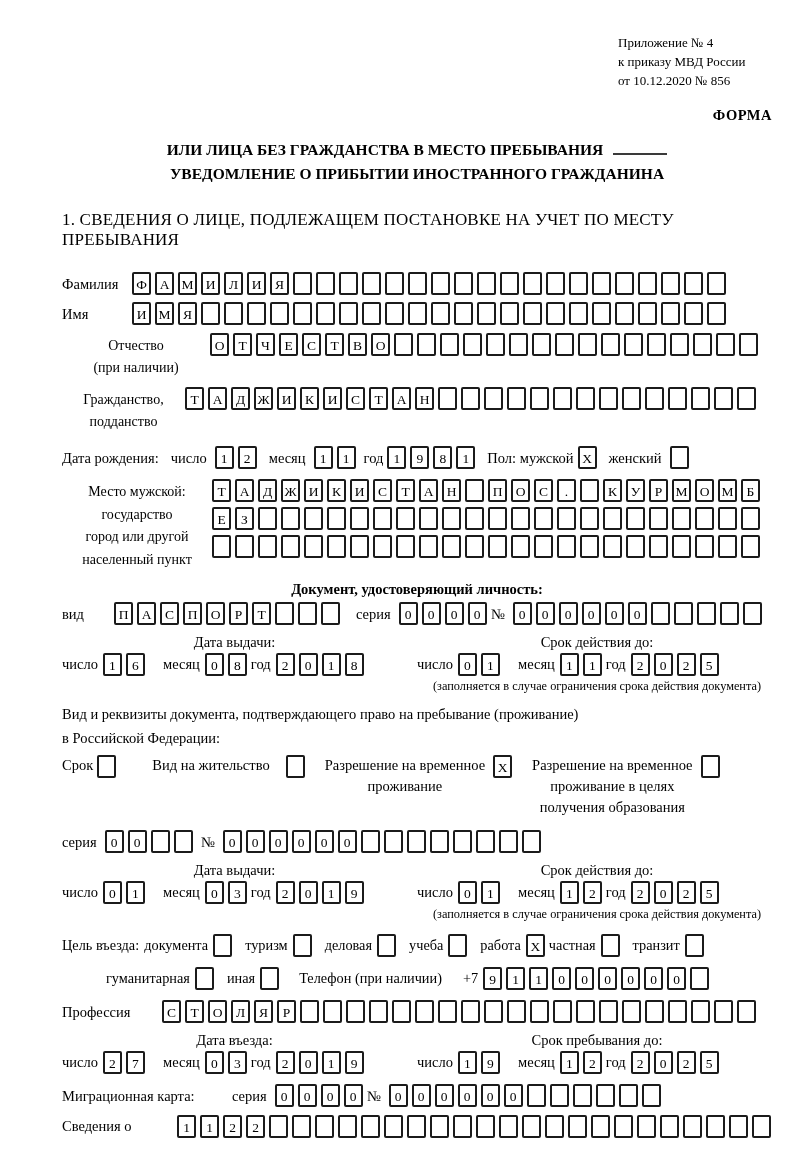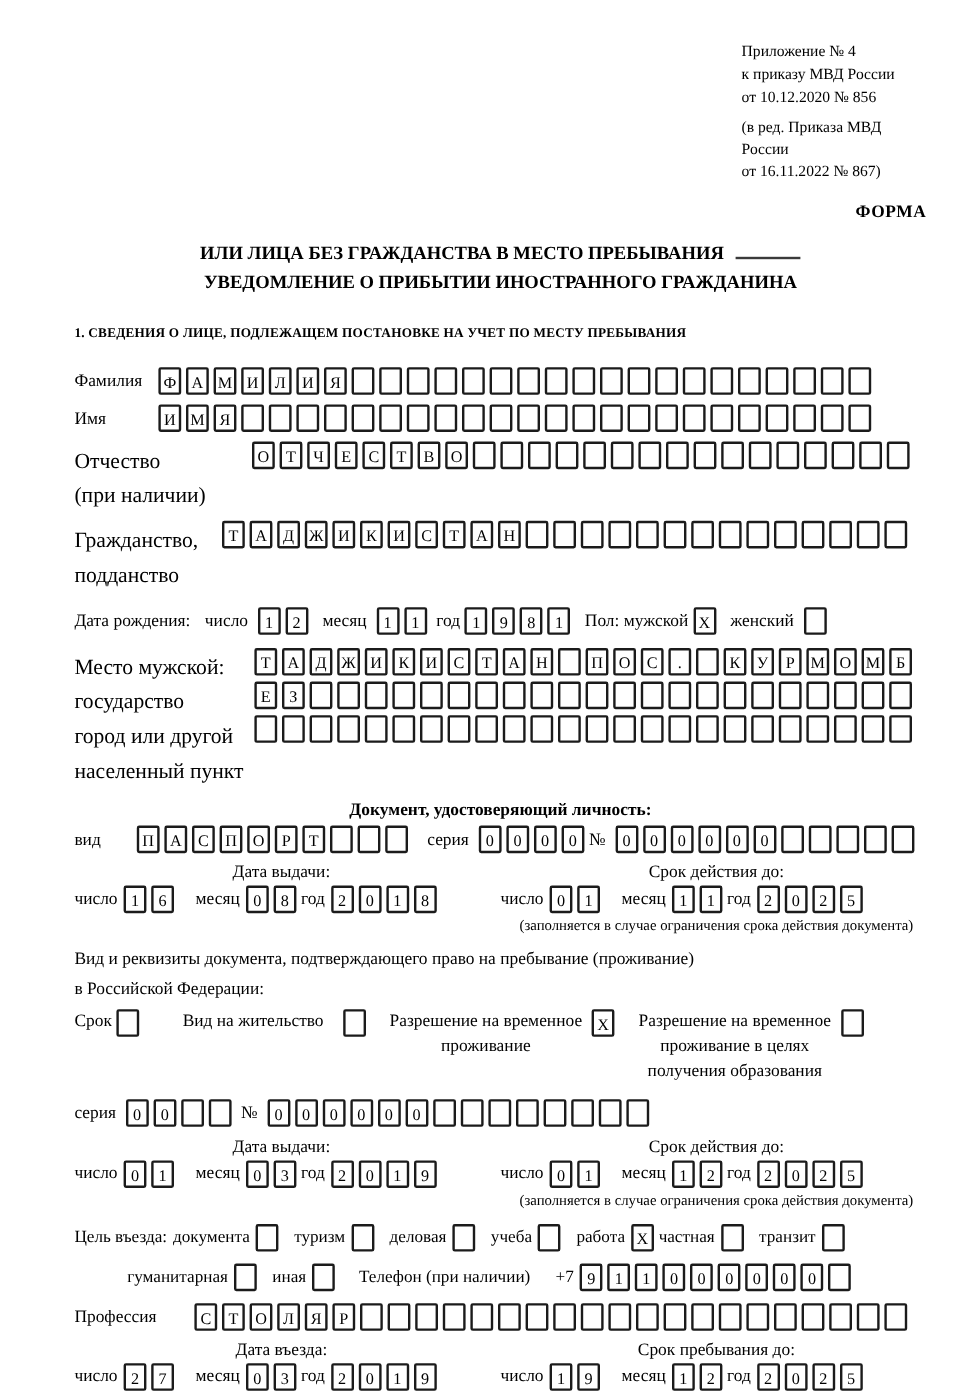--- a/index.html
+++ b/index.html
@@ -6,32 +6,32 @@
   body{width:800px;height:1163px;overflow:hidden;font-family:"Liberation Serif","DejaVu Serif",serif;}
   .page{width:800px;height:1163px;box-sizing:border-box;padding:34px 28px 16px 62px;position:relative;}
 
   .hdr{margin-left:556px;font-size:13px;line-height:1.45;}
   .hdr .sub{margin-top:6px;}
   .forma{text-align:right;font-weight:bold;font-size:14.5px;margin-top:16px;letter-spacing:.5px;}
 
   .title{ text-align:center;font-weight:bold;font-size:15.5px;line-height:1.55;margin-top:14px;}
   .title .uline{display:inline-block;width:54px;border-bottom:2.5px solid #3a3a3a;height:14px;margin-left:10px;}
 
-  .sect{font-weight:bold;font-size:11px;margin-top:24px;letter-spacing:.2px;}
+  .sect{font-weight:normal;font-size:17px;margin-top:24px;letter-spacing:.2px;}
 
   .frow{display:flex;align-items:flex-start;margin-top:7px;}
   .flabel{font-size:14.5px;line-height:1.5;flex:none;padding-top:2px;}
   .cells{display:inline-flex;flex:none;}
   .cell{display:inline-block;width:19px;height:23px;line-height:21px;box-sizing:border-box;
         border:2px solid #1b1b1b;border-radius:2px;margin-right:4px;text-align:center;
         font-size:13.5px;background:#fff;}
   .gap4{width:4px;flex:none;} .gap8{width:8px;flex:none;} .gap12{width:12px;flex:none;} .gap16{width:16px;flex:none;}
 
   .w70{width:70px;} .w148{width:148px;} .w150{width:150px;}
-  .lab2{font-size:18px;line-height:1.6;}
+  .lab2{font-size:14px;line-height:1.6;text-align:center;}
 
   .center-bold{text-align:center;font-weight:bold;font-size:14.5px;margin-top:10px;}
 
   .datepair{display:flex;margin-top:8px;}
   .dateside{flex:none;}
   .dleft{width:345px;} .dright{width:360px;margin-left:10px;}
   .datehead{font-size:14.5px;text-align:center;margin-bottom:2px;}
   .dategroup{display:flex;align-items:center;font-size:14.5px;}
   .dategroup .dlab{margin-right:5px;flex:none;}
   .dategroup .sp{width:14px;flex:none;}
@@ -53,24 +53,20 @@
 </style>
 </head>
 <body>
 
 <div class="page">
 
   <div class="hdr">
     <div>Приложение № 4</div>
     <div>к приказу МВД России</div>
     <div>от 10.12.2020 № 856</div>
-    <div class="sub">
-      <div>(в ред. Приказа МВД России</div>
-      <div>от 16.11.2022 № 867)</div>
-    </div>
   </div>
   <div class="forma">ФОРМА</div>
 
   <div class="title">
     <div><span>ИЛИ ЛИЦА БЕЗ ГРАЖДАНСТВА В МЕСТО ПРЕБЫВАНИЯ</span><span class="uline"></span></div>
     <div>УВЕДОМЛЕНИЕ О ПРИБЫТИИ ИНОСТРАННОГО ГРАЖДАНИНА</div>
   </div>
 
   <div class="sect">1. СВЕДЕНИЯ О ЛИЦЕ, ПОДЛЕЖАЩЕМ ПОСТАНОВКЕ НА УЧЕТ ПО МЕСТУ ПРЕБЫВАНИЯ</div>
 

